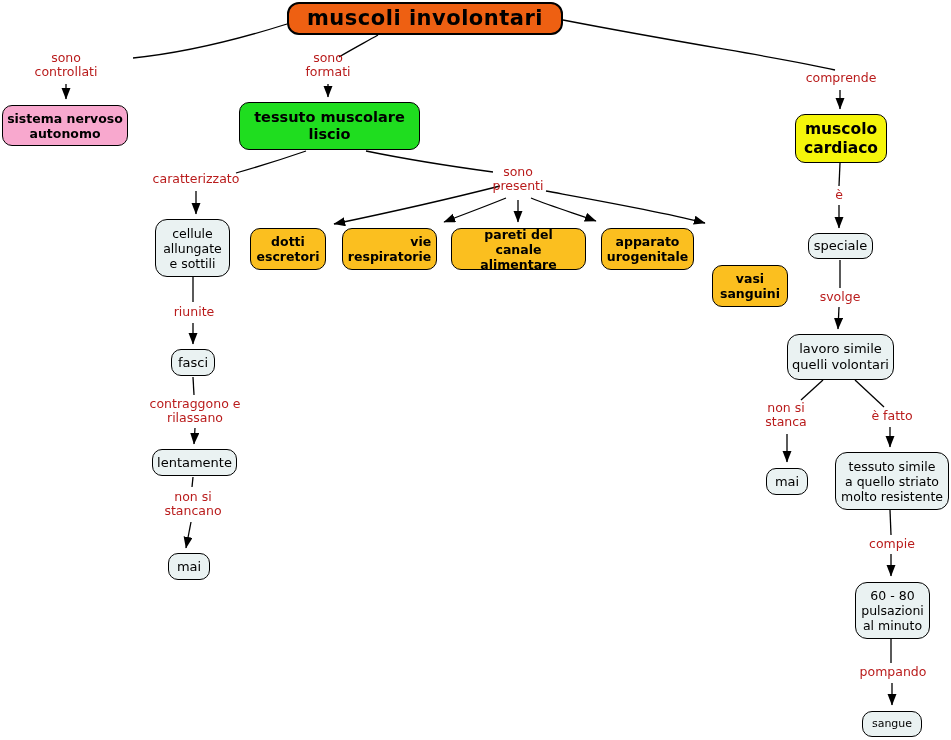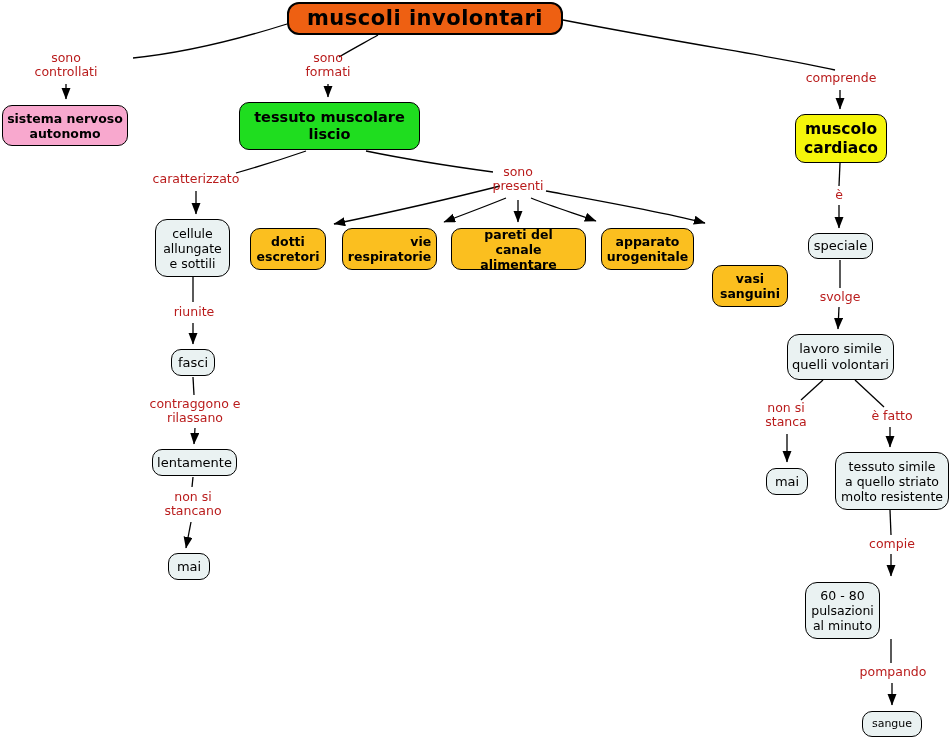--- a/index.html
+++ b/index.html
@@ -105,21 +105,21 @@
 
   <div class="node" style="left: 787px; top: 334px; width: 107px; height: 46px; font-size: 13px; border-width: 1.2px; border-radius: 12px; background-color: rgb(234, 242, 242);">lavoro simile
 quelli volontari</div>
 
   <div class="node" style="left: 766px; top: 468px; width: 42px; height: 27px; font-size: 13px; border-width: 1.2px; background-color: rgb(234, 242, 242);">mai</div>
 
   <div class="node" style="left: 835px; top: 452px; width: 114px; height: 58px; font-size: 12.5px; border-width: 1.2px; border-radius: 12px; background-color: rgb(234, 242, 242);">tessuto simile
 a quello striato
 molto resistente</div>
 
-  <div class="node" style="left: 805px; top: 582px; width: 75px; height: 57px; font-size: 12.5px; border-width: 1.2px; border-radius: 12px; background-color: rgb(234, 242, 242);">60 - 80
+  <div class="node" style="left: 855px; top: 582px; width: 75px; height: 57px; font-size: 12.5px; border-width: 1.2px; border-radius: 12px; background-color: rgb(234, 242, 242);">60 - 80
 pulsazioni
 al minuto</div>
 
   <div class="node" style="left: 862px; top: 711px; width: 60px; height: 26px; font-size: 11px; border-width: 1.2px; background-color: rgb(234, 242, 242);">sangue</div>
 
   <div class="edge-label" style="left:66px;top:51px;">sono
 controllati</div>
   <div class="edge-label" style="left:328px;top:51px;">sono
 formati</div>
   <div class="edge-label" style="left:841px;top:71px;">comprende</div>

